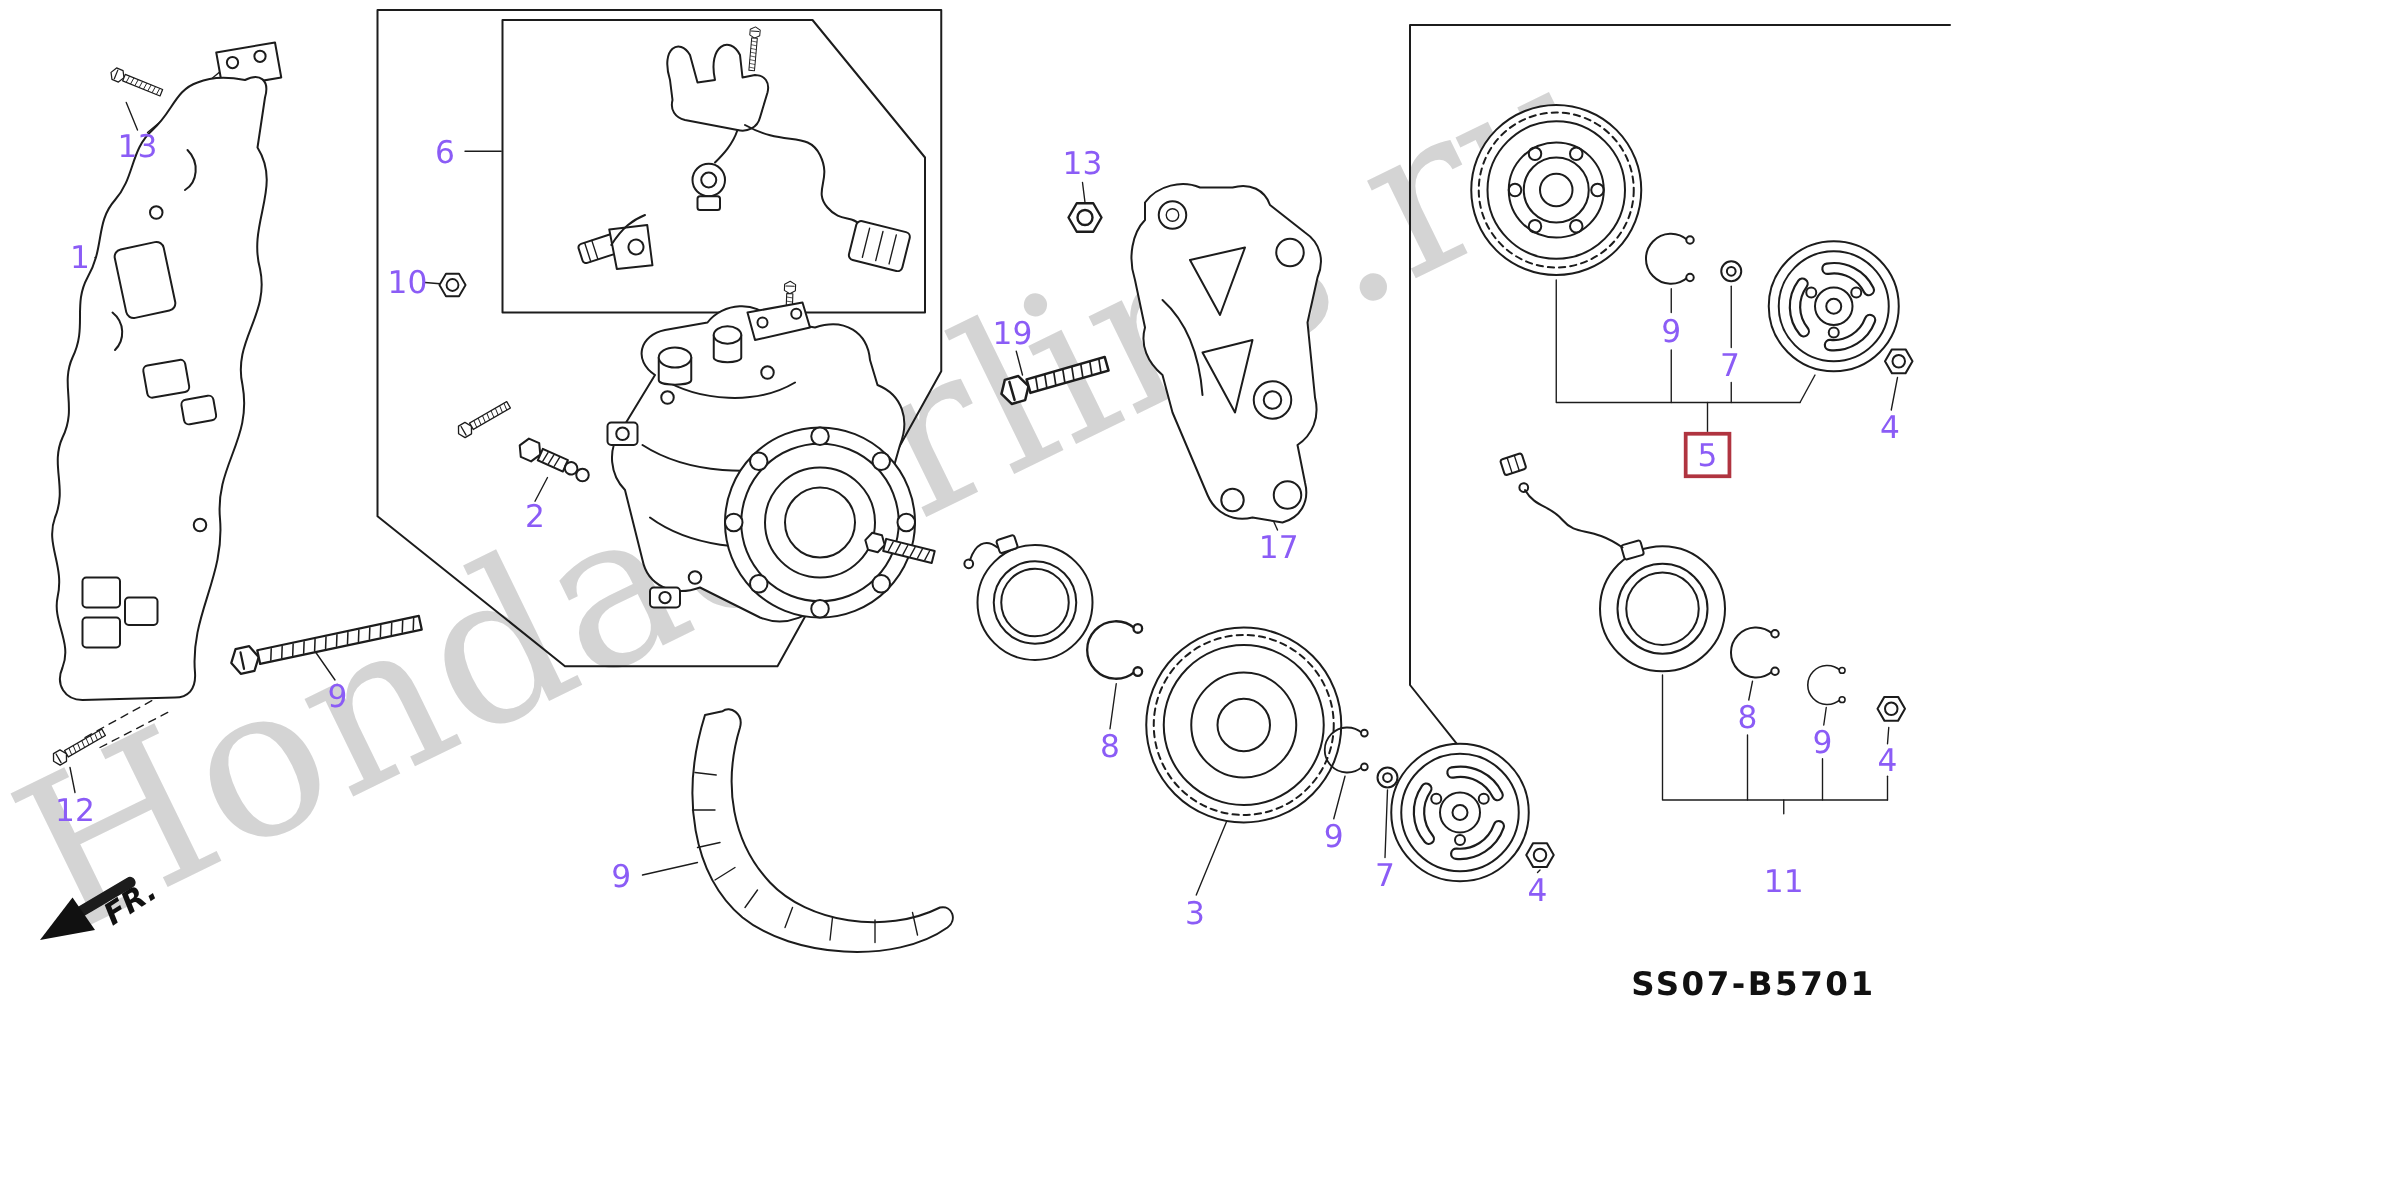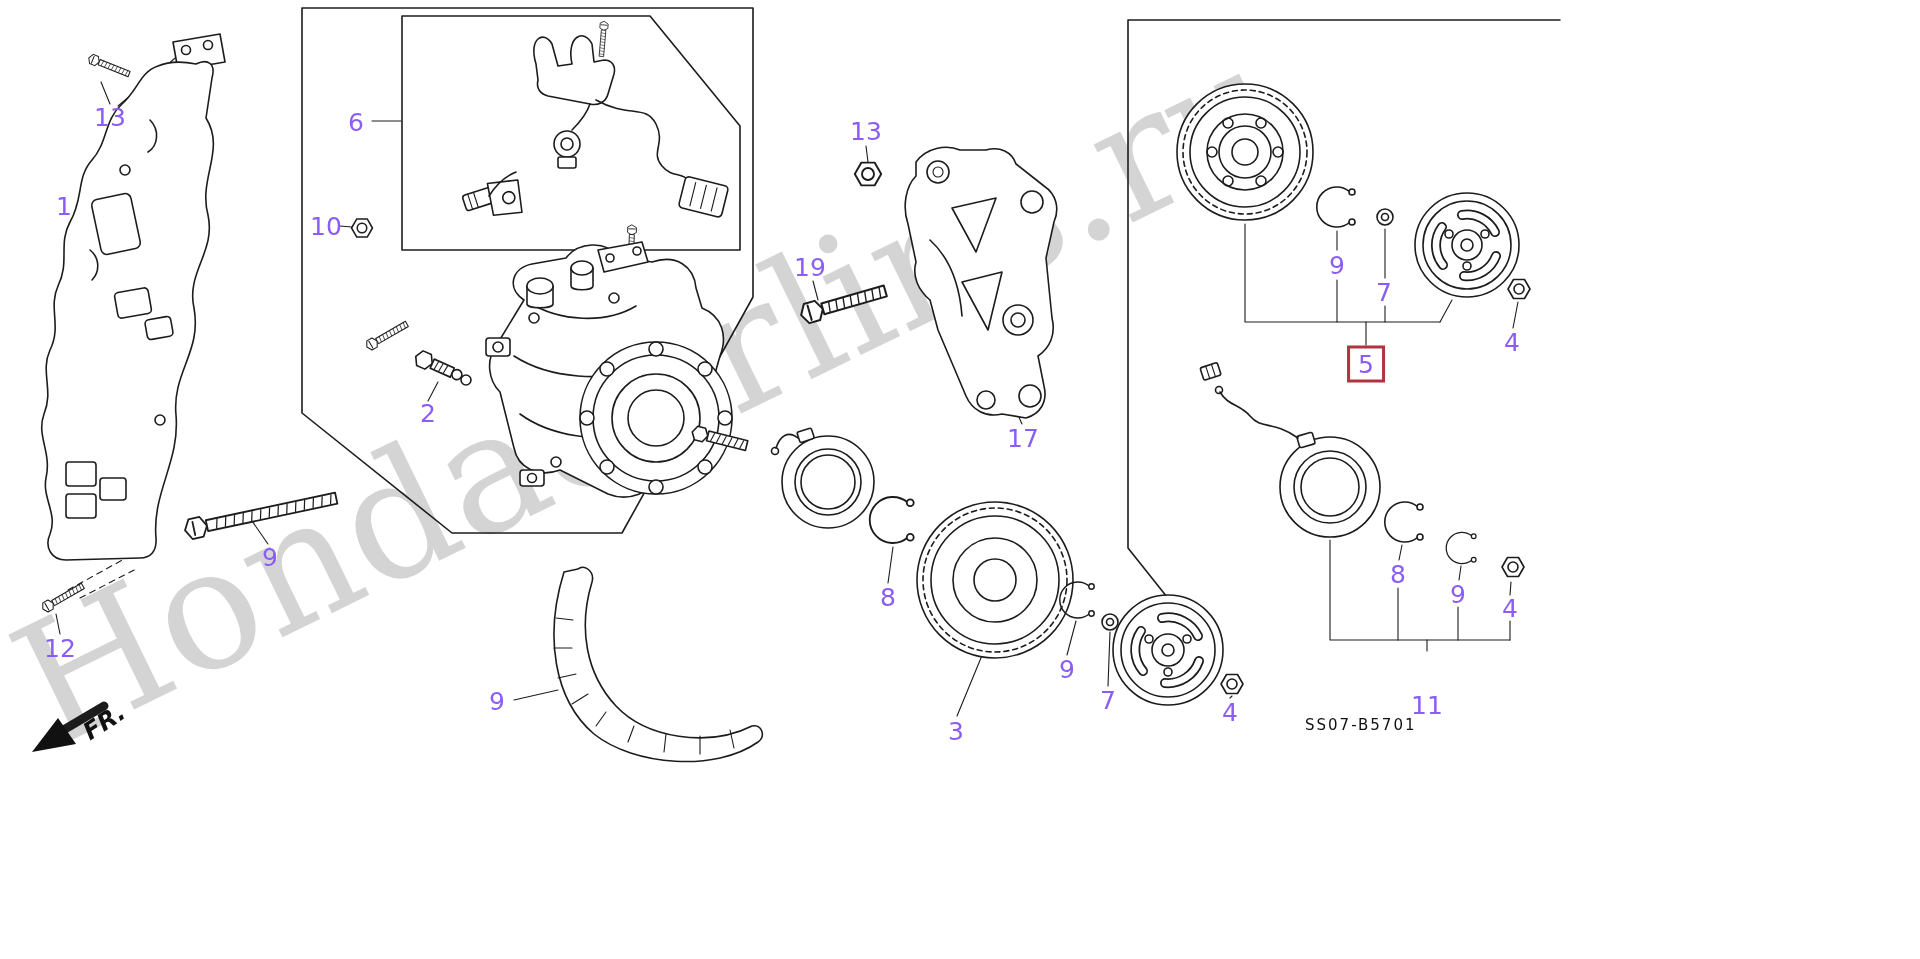--- a/index.html
+++ b/index.html
@@ -18,22 +18,22 @@
   #artwork .slot-i{stroke:#fff;stroke-width:6.5;}
   #artwork .solid{fill:#111;stroke:none;}
   #artwork .fat{stroke-width:9;}
 
   
   .part-label{position:absolute;transform:translate(-50%,-50%);
               font-size:25px;line-height:1;letter-spacing:0;
               color:#8b5cf6;white-space:nowrap;user-select:none;cursor:pointer;}
   .part-label.highlighted{border:3px solid var(--highlight,#b03440);
               padding:3px 8px;background:#fff;}
-  .diagram-code{position:absolute;left:1305px;top:716px;
-              font-weight:normal;font-size:15px;letter-spacing:2px;}
+  .diagram-code{position:absolute;left:1305px;top:773px;
+              font-weight:bold;font-size:26px;letter-spacing:2px;}
   .fr-label{position:absolute;left:82px;top:708px;
               font-weight:bold;font-style:italic;font-size:24px;
               transform:rotate(-33deg);}
   .watermark{position:absolute;left:70px;top:592px;height:190px;line-height:190px;
               font-family:"DejaVu Serif","Liberation Serif",serif;
               font-size:168px;white-space:nowrap;
               color:var(--watermark,#9a9a9a);opacity:.42;
               transform:rotate(-26deg);transform-origin:0 100%;
               pointer-events:none;}
 </style>

